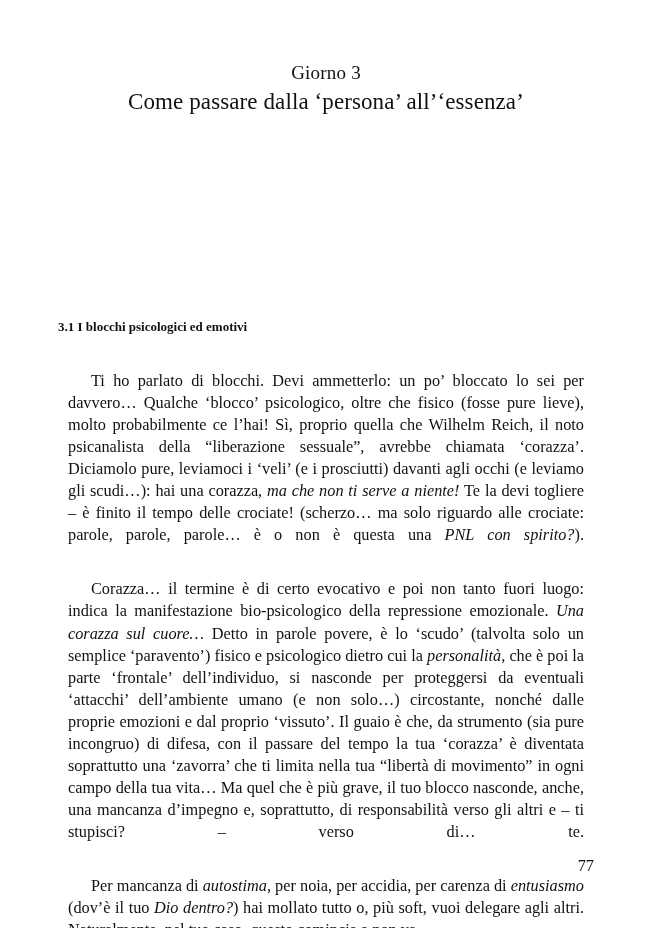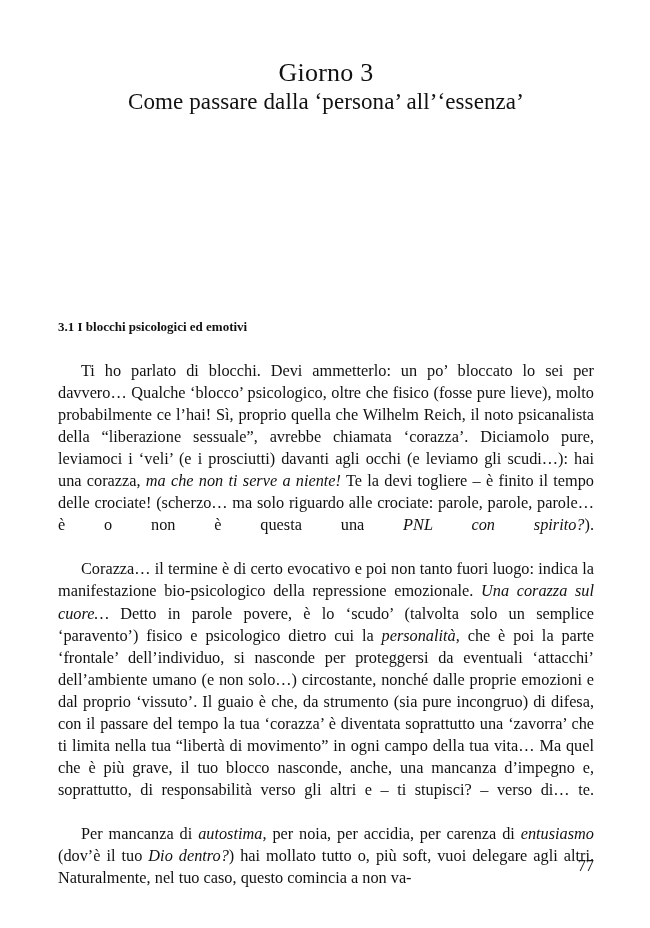--- a/index.html
+++ b/index.html
@@ -26,21 +26,21 @@
 
   
   .chapter-head {
     position: absolute;
     left: 58px;
     top: 60px;
     width: 536px;
     text-align: center;
   }
   .chapter-line-1 {
-    font-size: 26px;
+    font-size: 19px;
     line-height: 26px;
     letter-spacing: .2px;
   }
   .chapter-line-2 {
     font-size: 21.5px;
     line-height: 26px;
     letter-spacing: .4px;
   }
   .chapter-subtitle {
     font-size: 23px;
@@ -69,21 +69,21 @@
     width: 536px;
     font-size: 16.3px;
     line-height: 22.05px;
     text-align: justify;
     text-justify: inter-word;
     -webkit-hyphens: none;
     hyphens: none;
     word-spacing: 0px;
   }
   .body-col p {
-    margin: 0;
+    margin: 10px;
     text-indent: 23px;
   }
   .body-col i {
     font-style: italic;
   }
 
   
   .body-col p::after {
     content: "";
     display: inline-block;

